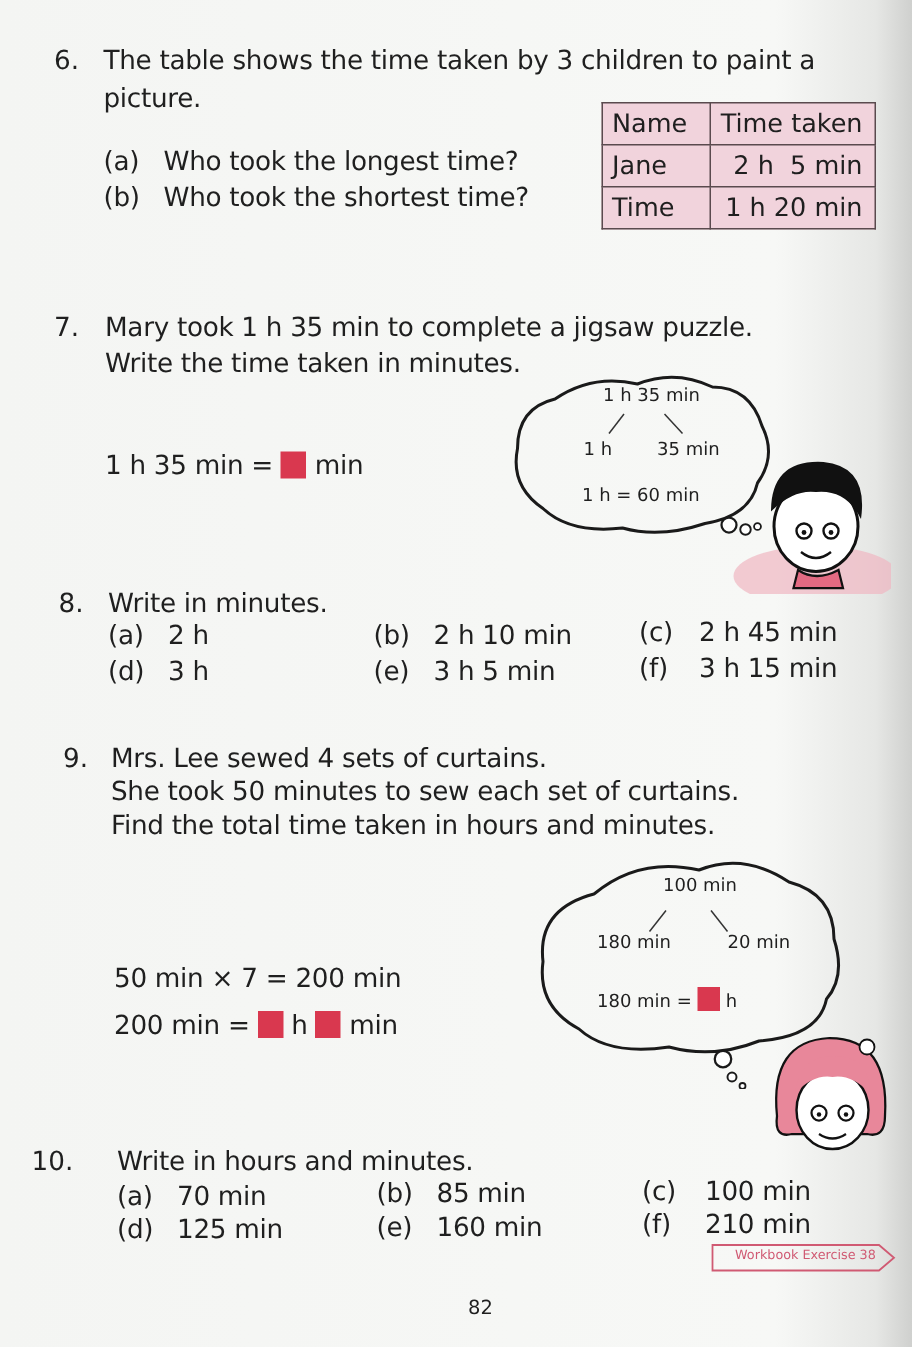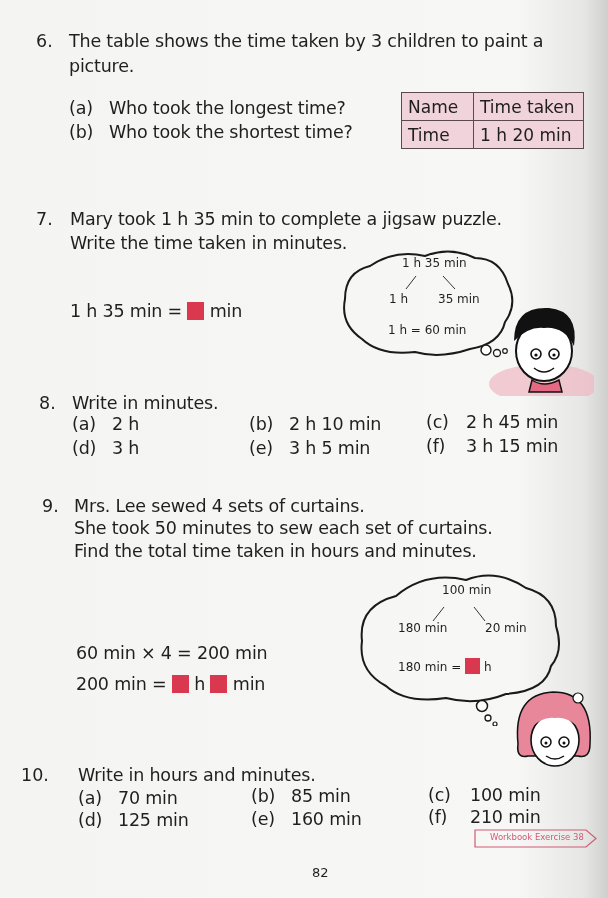--- a/index.html
+++ b/index.html
@@ -15,27 +15,27 @@
   .num { font-size:17.5px; }
   .small { font-size:12px; }
   .box {
     display:inline-block; width:17px; height:18px; background:#d9384f;
     vertical-align:-3px;
   }
   .box.sm { width:15px; height:16px; vertical-align:-3px; }
 
   table.times {
     position:absolute; left:401px; top:68px; border-collapse:collapse;
-    background:#f1d3dc; font-size:17px;margin-top:24px;
+    background:#f1d3dc; font-size:17px;
   }
   table.times td {
     border:1.5px solid #5a4a4e; height:28px; padding:0 6px;
   }
   table.times td.name { width:72px; }
-  table.times td.time { width:110px; text-align:left; padding-right:8px; }
+  table.times td.time { width:110px; text-align:right; padding-right:8px; }
 
   .cloud { position:absolute; }
   .cloud svg { position:absolute; left:0; top:0; }
 
   .kid { position:absolute; }
 
   .wb-tag {
     position:absolute; left:474px; top:829px; width:122px; height:28px;
   }
   .wb-tag span {
@@ -53,20 +53,24 @@
   <span class="abs q" style="left:69px;top:98px">(a)</span>
   <span class="abs q" style="left:109px;top:98px">Who took the longest time?</span>
   <span class="abs q" style="left:69px;top:122px">(b)</span>
   <span class="abs q" style="left:109px;top:122px">Who took the shortest time?</span>
 
   <table class="times">
     <tbody>
         <tr>
       <td class="name">Name</td>
       <td class="time">Time taken</td>
+    </tr>
+    <tr>
+      <td class="name">Jane</td>
+      <td class="time" style="white-space:pre">2 h  5 min</td>
     </tr>
     <tr>
       <td class="name">Time</td>
       <td class="time">1 h 20 min</td>
     </tr>
   </tbody>
     </table>
 </div>
 
 <div>
@@ -128,21 +132,21 @@
   <span class="abs q" style="left:426px;top:436px">(f)</span>
   <span class="abs q" style="left:466px;top:436px">3 h 15 min</span>
 </div>
 
 <div>
   <span class="abs num" style="left:42px;top:496px">9.</span>
   <span class="abs q" style="left:74px;top:496px">Mrs. Lee sewed 4 sets of curtains.</span>
   <span class="abs q" style="left:74px;top:518px">She took 50 minutes to sew each set of curtains.</span>
   <span class="abs q" style="left:74px;top:541px">Find the total time taken in hours and minutes.</span>
 
-  <span class="abs q" style="left:76px;top:643px">60 min × 4 = 200 min</span>
+  <span class="abs q" style="left:76px;top:643px">50 min × 7 = 200 min</span>
   <span class="abs q" style="left:76px;top:674px">
     <span>200 min =</span>
     <span class="box"></span>
     <span>h</span>
     <span class="box"></span>
     <span>min</span>
   </span>
 
   <div class="cloud" style="left:356px;top:566px;width:210px;height:160px">
     <svg width="210" height="160" viewBox="0 0 210 160">

